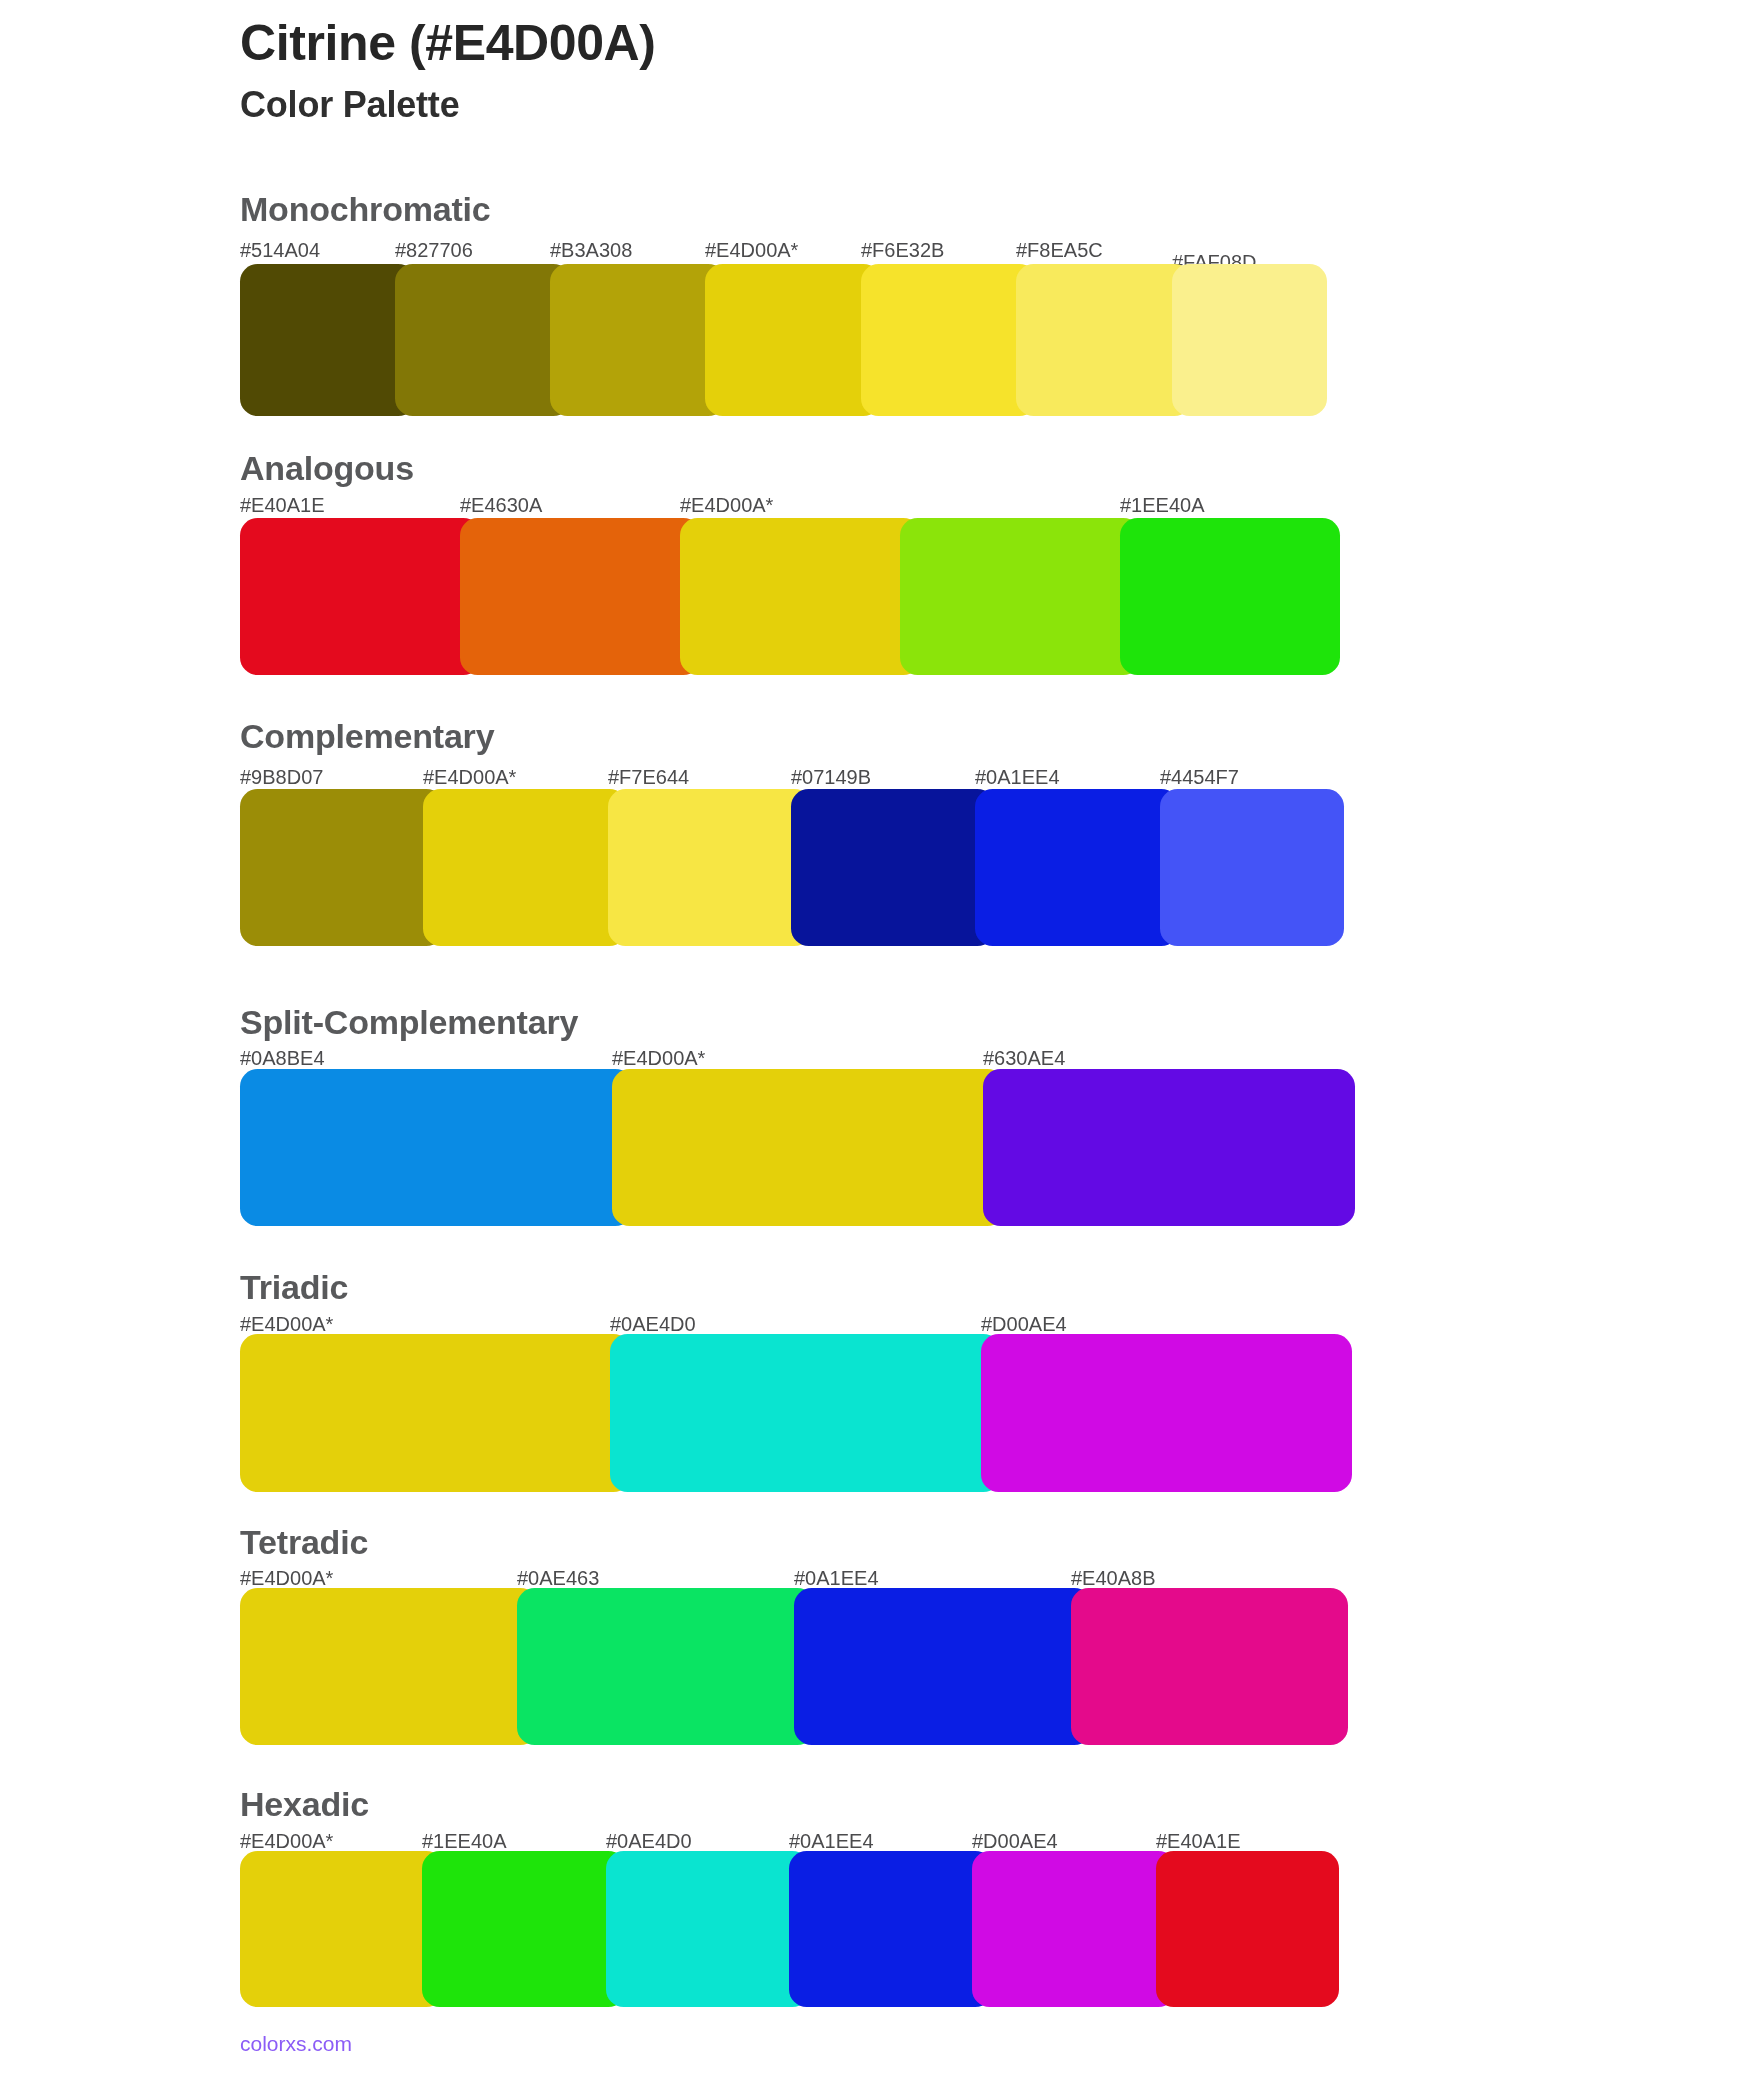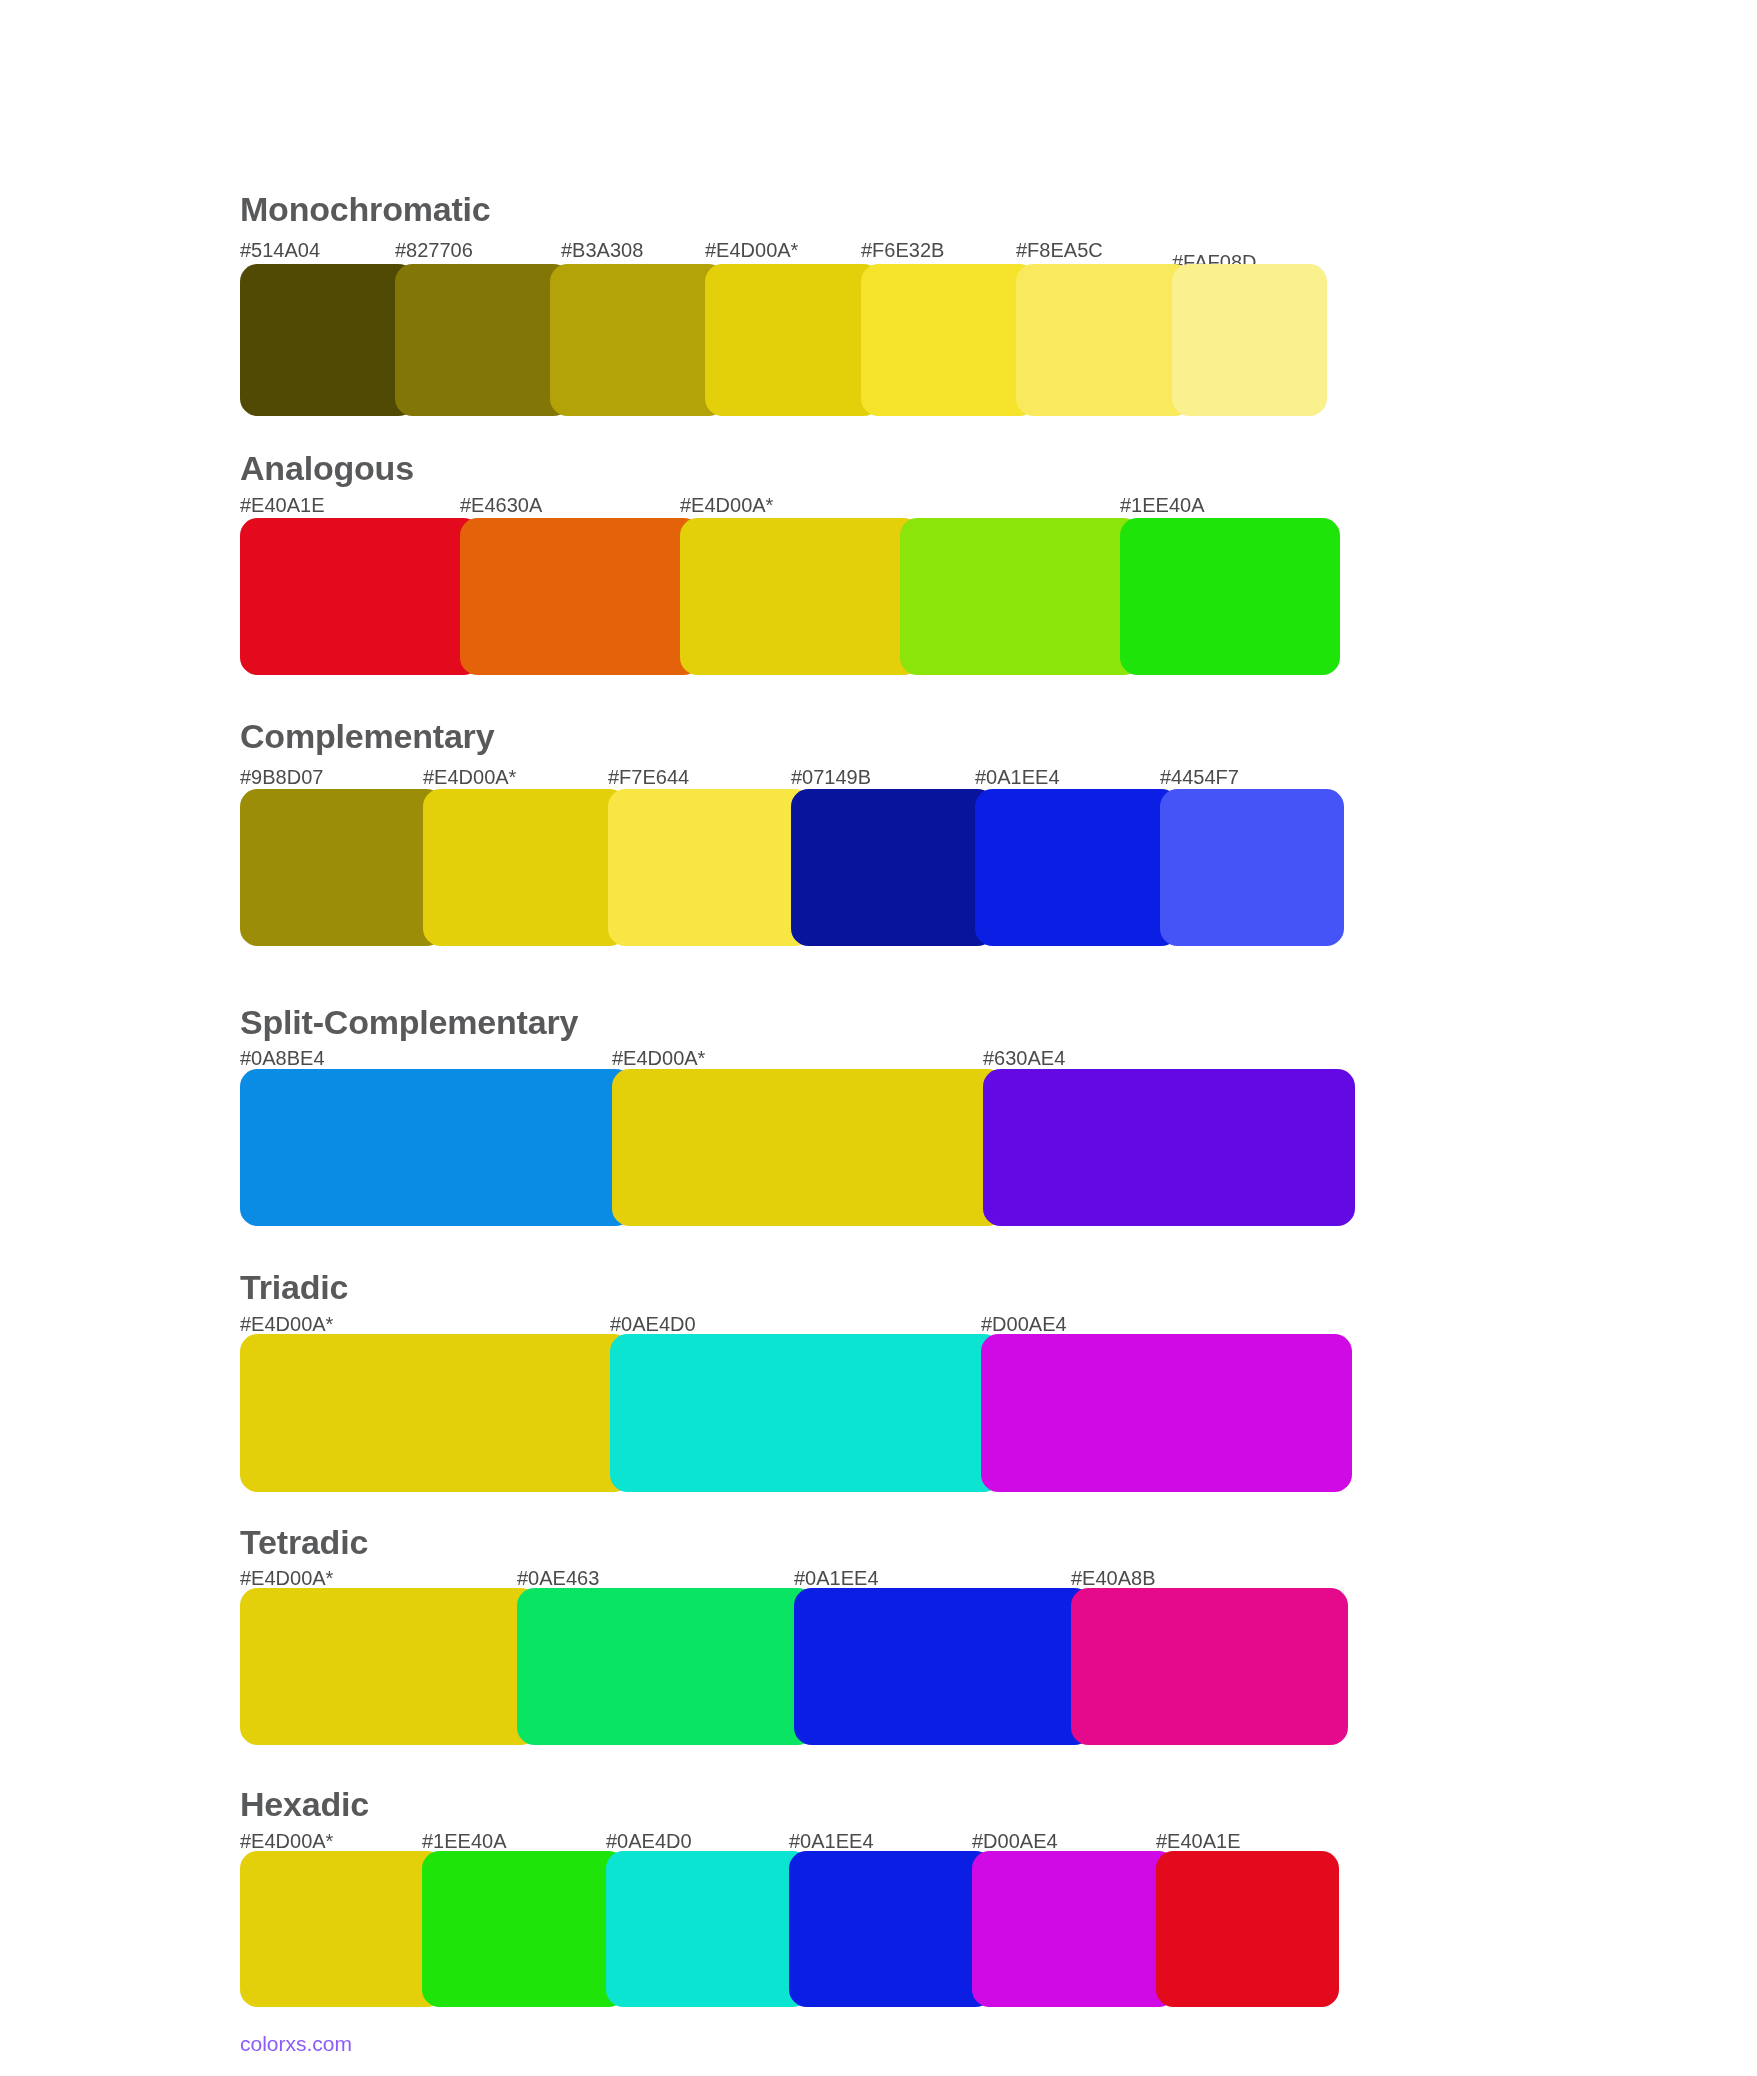--- a/index.html
+++ b/index.html
@@ -110,37 +110,41 @@
     font-family: "Liberation Sans", sans-serif;
     line-height: 1.0;
     white-space: nowrap;
   }
 </style>
 </head>
 <body>
 
 <div class="page">
 
+  <div class="header">
+    <h1 class="title">Citrine (#E4D00A)</h1>
+    <h2 class="subtitle">Color Palette</h2>
+  </div>
 
   <div id="sections-root">
       <div class="section" style="top: 0px;">
         <div class="section-title" style="top: 192px;">Monochromatic</div>
         <div class="swatches" style="top: 0px;">
           <div class="swatch" title="#514A04" style="left: 240px; top: 264px; width: 176px; height: 152px; background: rgb(81, 74, 4); z-index: 10;"></div>
           <div class="swatch" title="#827706" style="left: 395px; top: 264px; width: 176px; height: 152px; background: rgb(130, 119, 6); z-index: 11;"></div>
           <div class="swatch" title="#B3A308" style="left: 550px; top: 264px; width: 176px; height: 152px; background: rgb(179, 163, 8); z-index: 12;"></div>
           <div class="swatch" title="#E4D00A*" style="left: 705px; top: 264px; width: 176px; height: 152px; background: rgb(228, 208, 10); z-index: 13;"></div>
           <div class="swatch" title="#F6E32B" style="left: 861px; top: 264px; width: 176px; height: 152px; background: rgb(246, 227, 43); z-index: 14;"></div>
           <div class="swatch" title="#F8EA5C" style="left: 1016px; top: 264px; width: 176px; height: 152px; background: rgb(248, 234, 92); z-index: 15;"></div>
           <div class="swatch" title="#FAF08D" style="left: 1172px; top: 264px; width: 155px; height: 152px; background: rgb(250, 240, 141); z-index: 16;"></div>
         </div>
         <div class="labels" style="top: 0px;">
           <div class="swatch-label" style="left: 240px; top: 240px;">#514A04</div>
           <div class="swatch-label" style="left: 395px; top: 240px;">#827706</div>
-          <div class="swatch-label" style="left: 550px; top: 240px; margin-left: 11px;">#B3A308</div>
+          <div class="swatch-label" style="left: 550px; top: 240px;">#B3A308</div>
           <div class="swatch-label" style="left: 705px; top: 240px;">#E4D00A*</div>
           <div class="swatch-label" style="left: 861px; top: 240px;">#F6E32B</div>
           <div class="swatch-label" style="left: 1016px; top: 240px;">#F8EA5C</div>
           <div class="swatch-label" style="left: 1172px; top: 252px;">#FAF08D</div>
         </div>
       </div>
       <div class="section" style="top: 0px;">
         <div class="section-title" style="top: 451px;">Analogous</div>
         <div class="swatches" style="top: 0px;">
           <div class="swatch" title="#E40A1E" style="left: 240px; top: 518px; width: 241px; height: 157px; background: rgb(228, 10, 30); z-index: 10;"></div>

